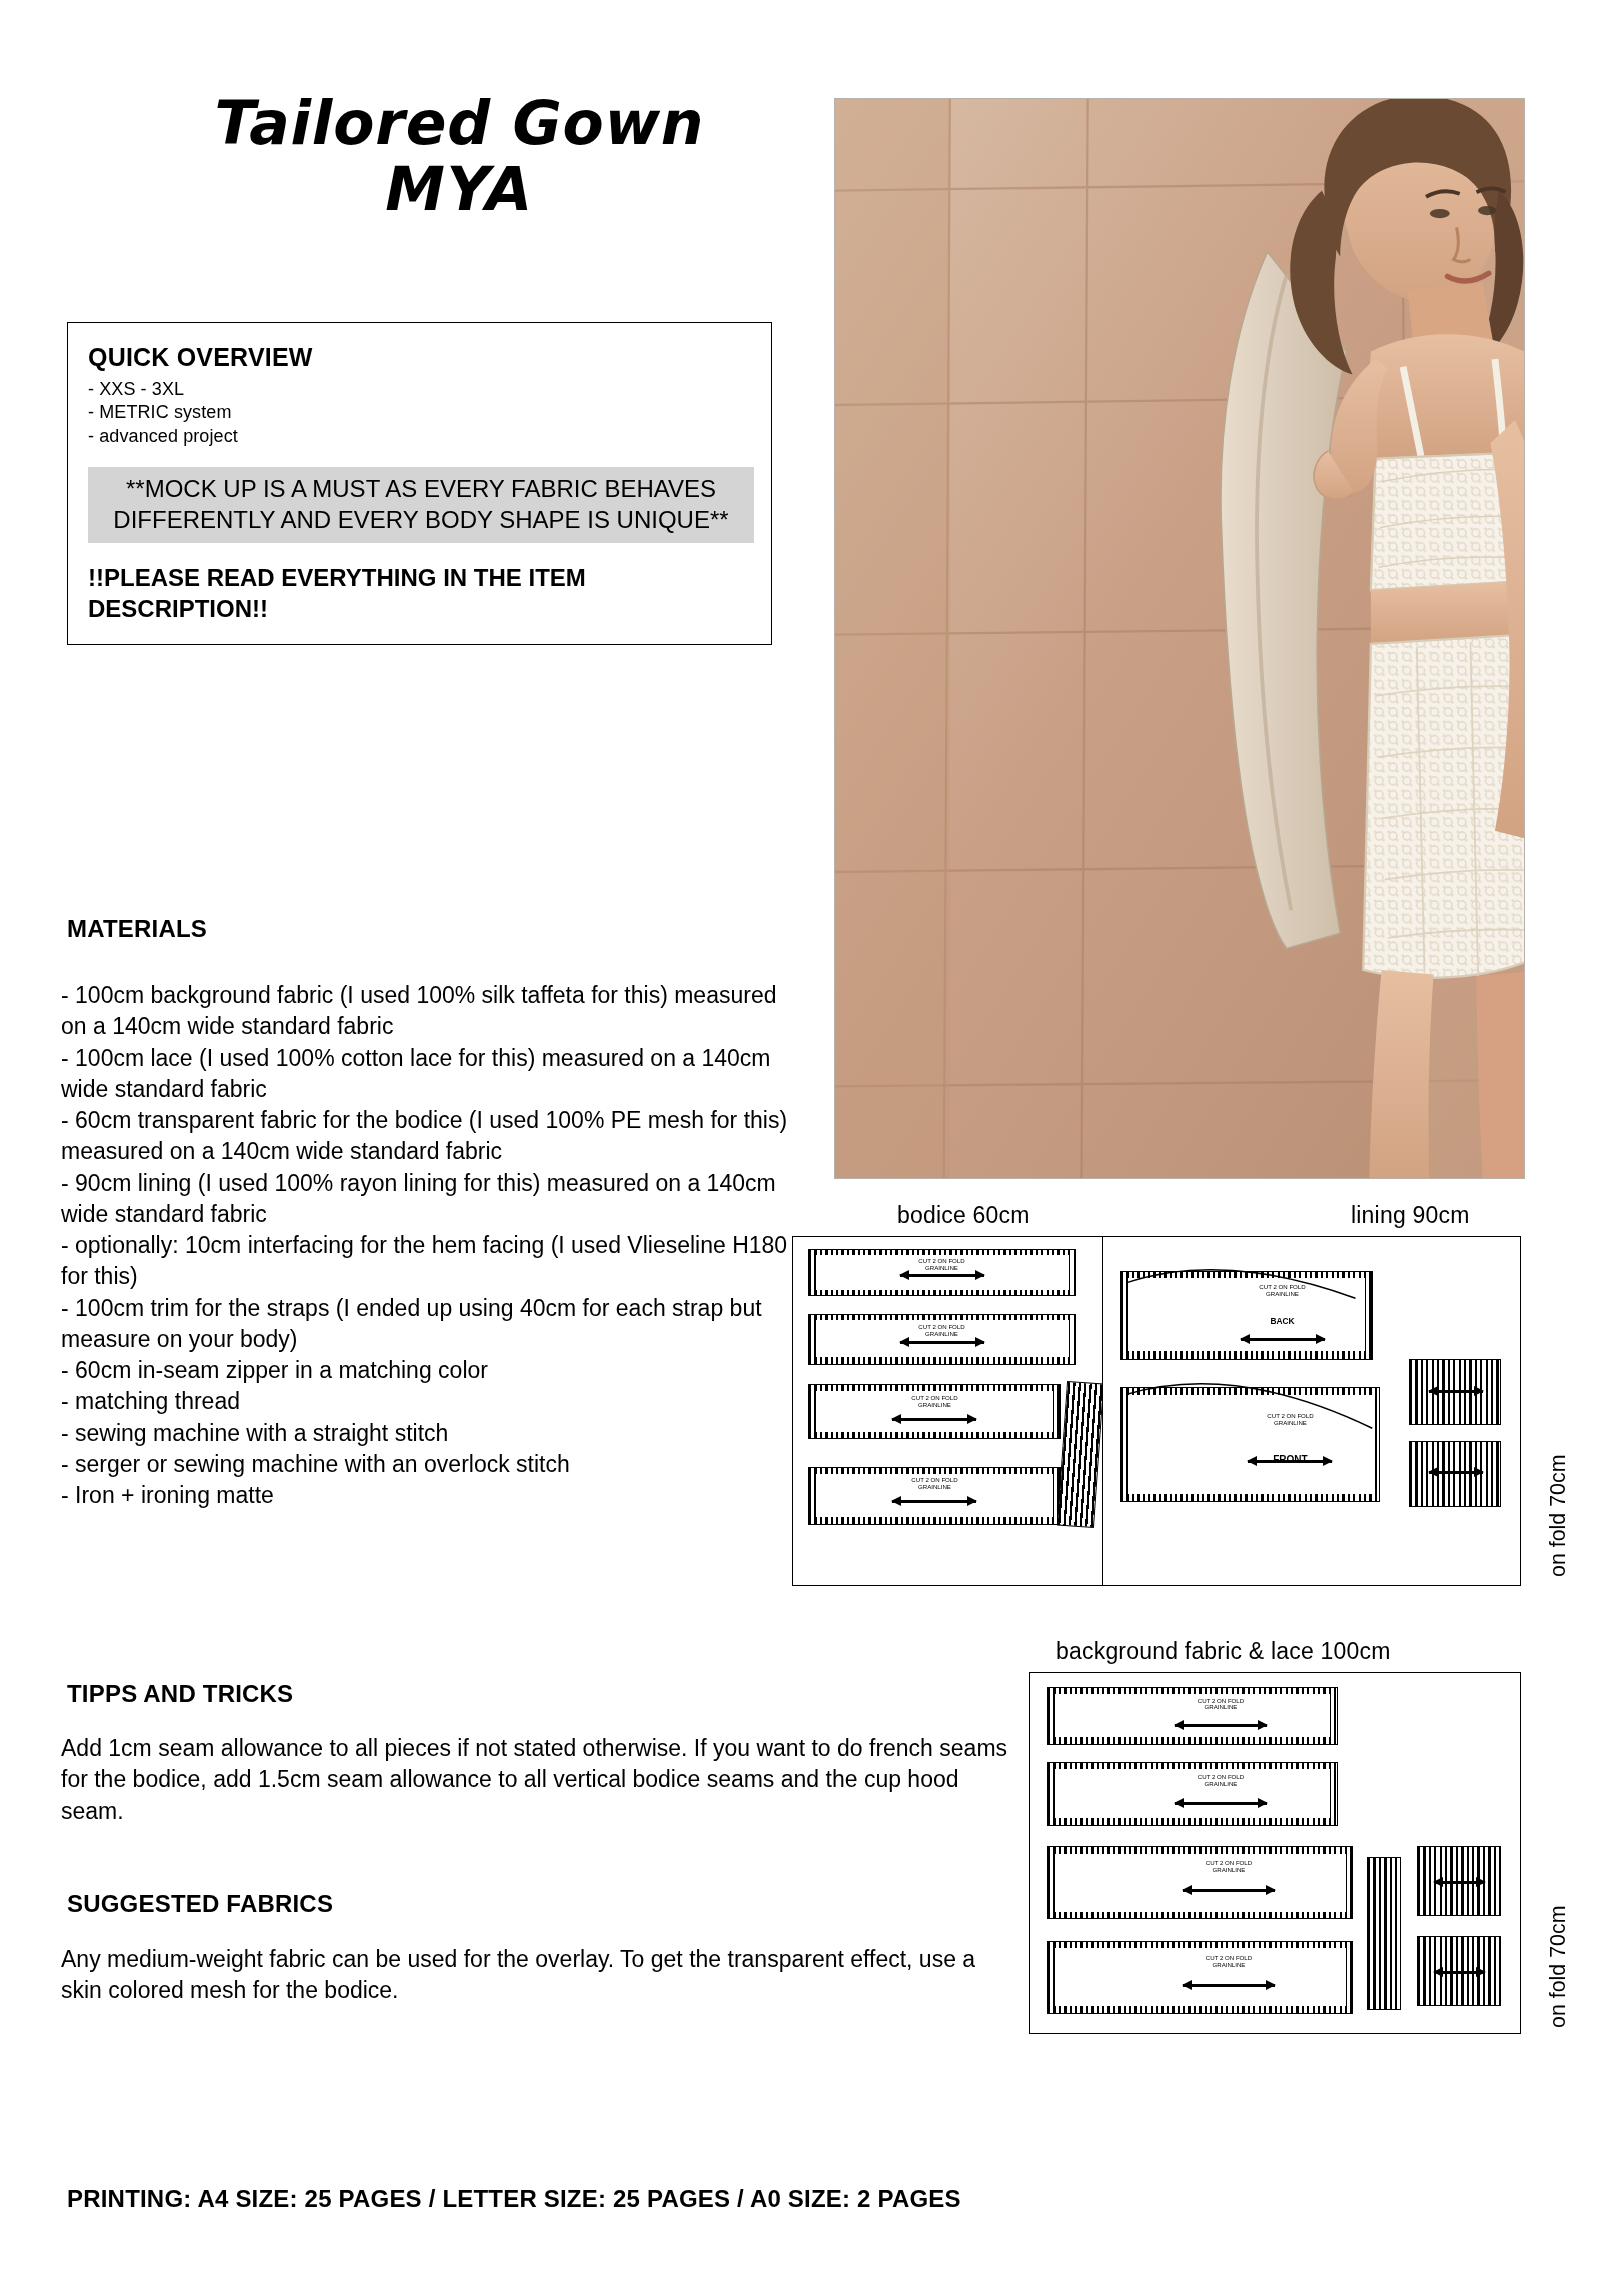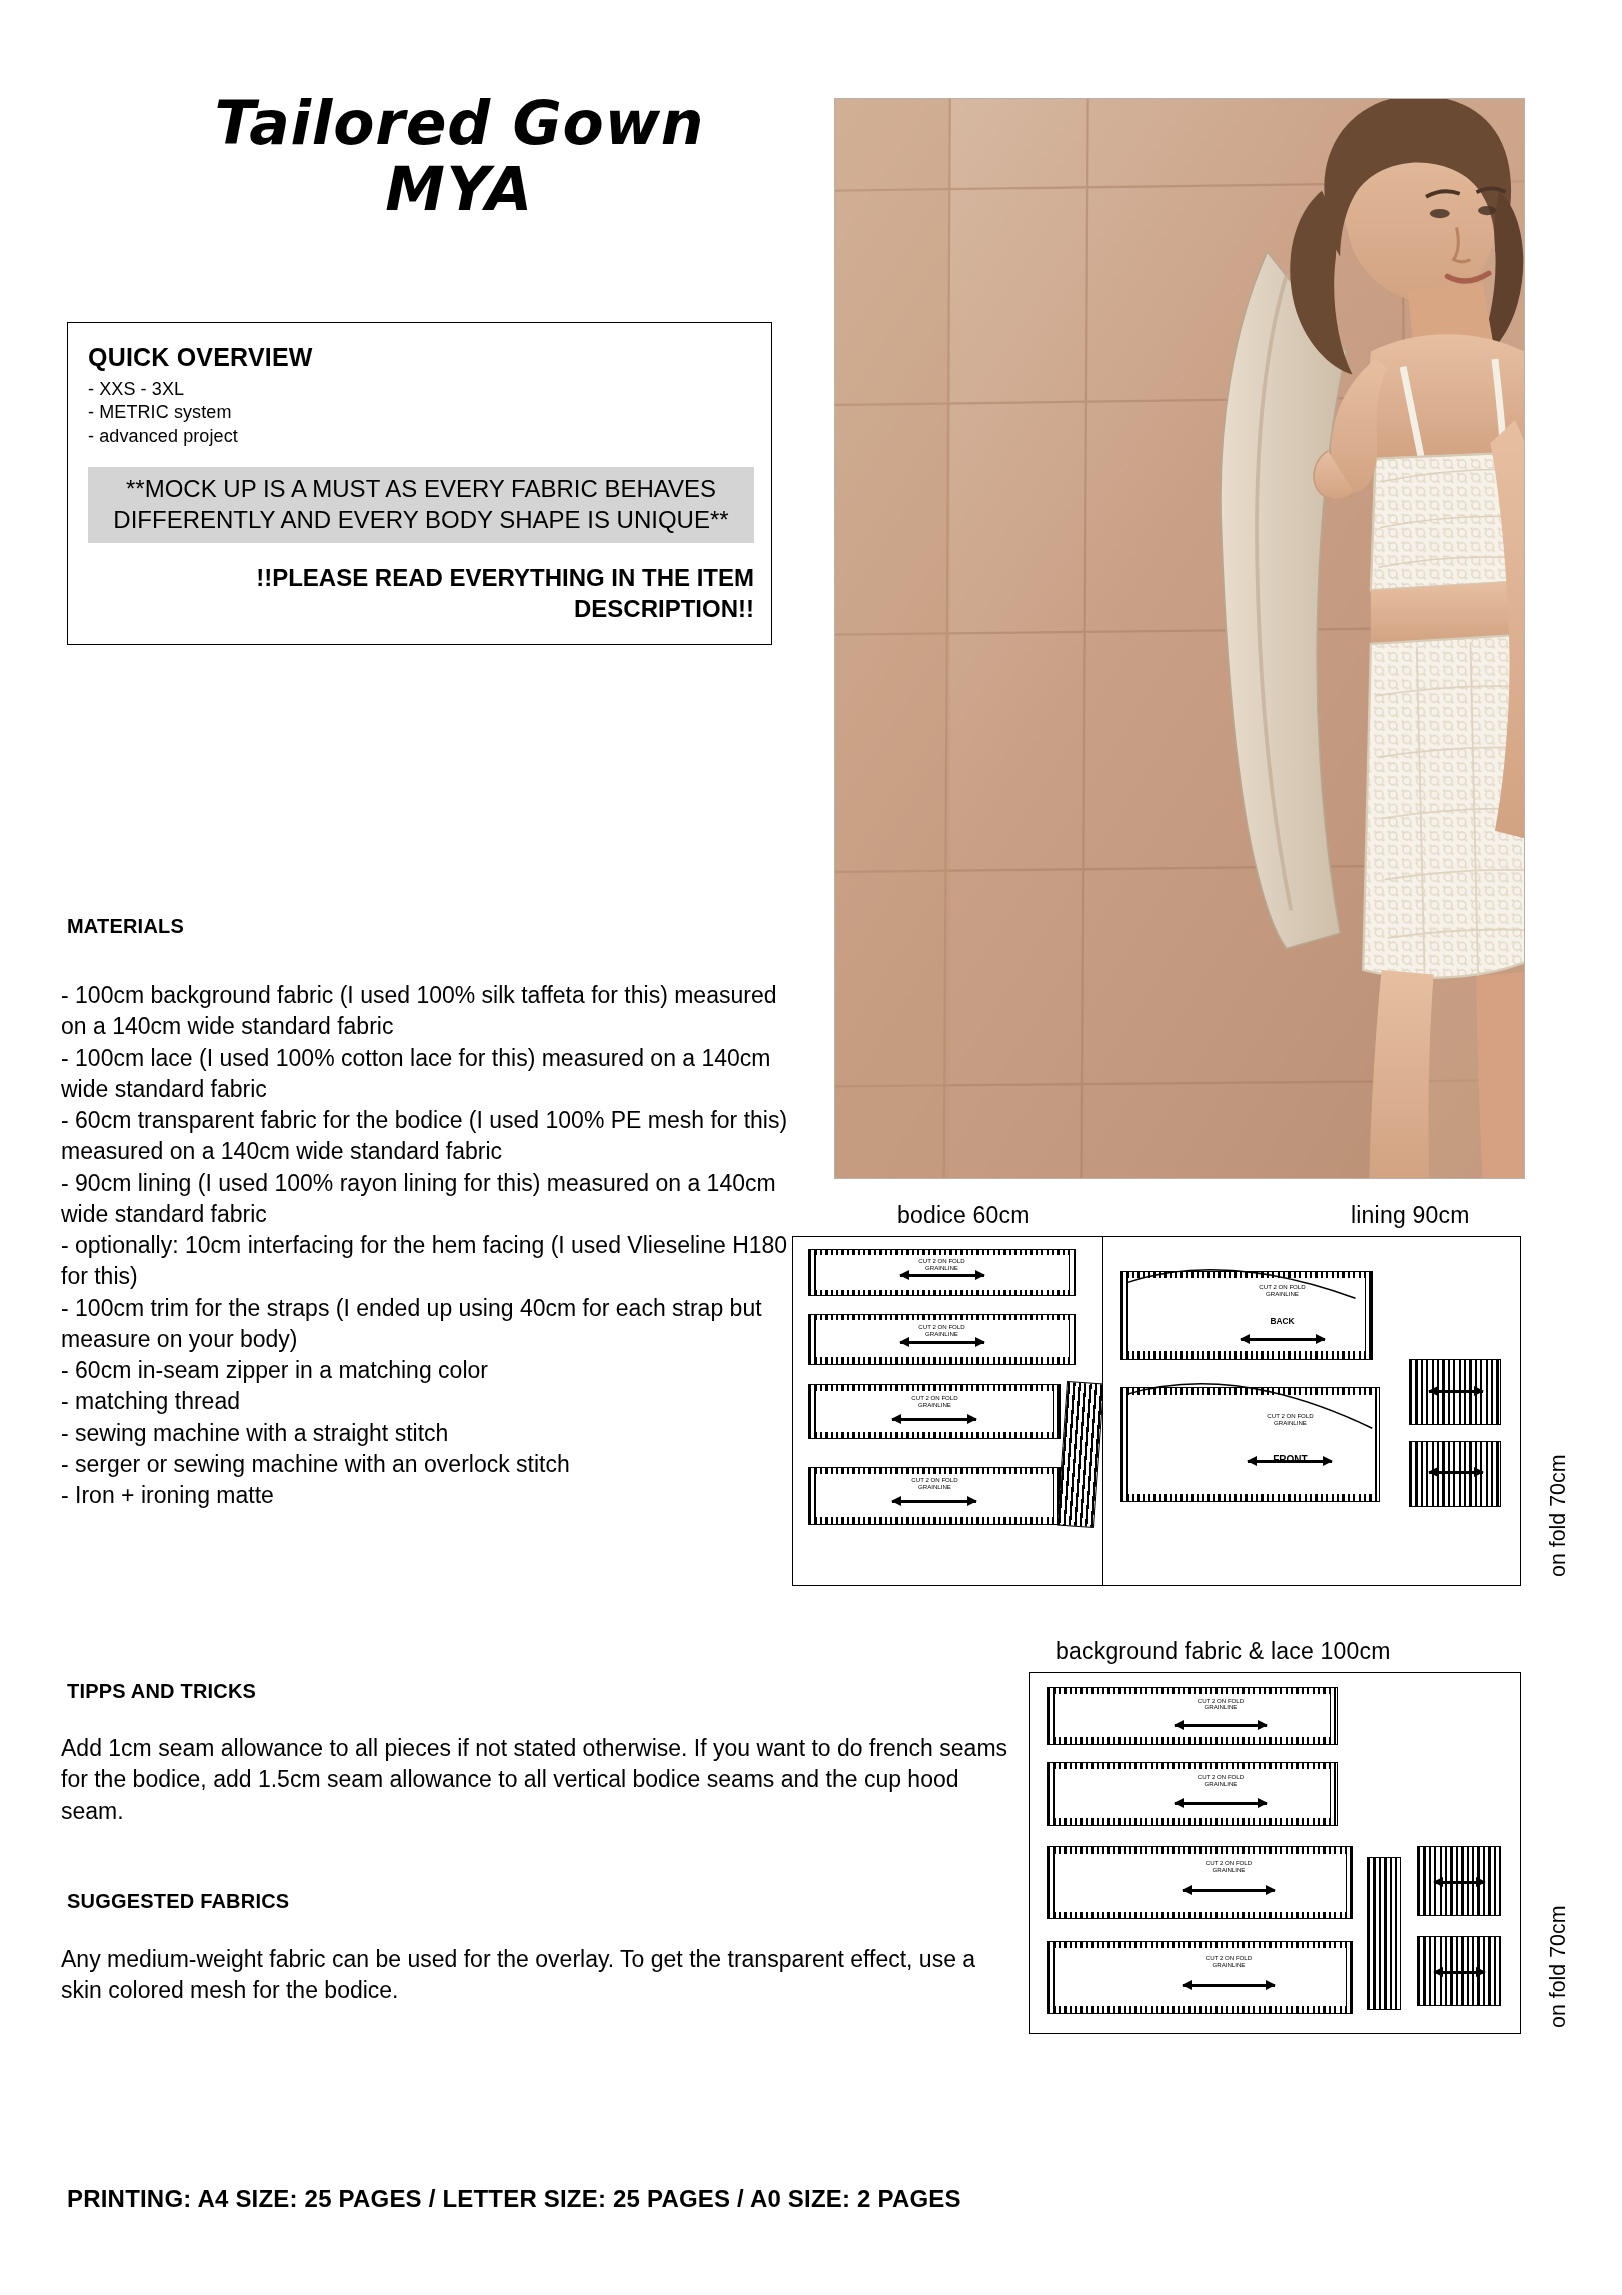--- a/index.html
+++ b/index.html
@@ -71,29 +71,29 @@
   .ov-highlight {
     margin-top: 18.4px;
     background: #d4d4d4;
     text-align: center;
     font-size: 24px;
     line-height: 1.30;
     padding: 6.1px 3.1px 7.7px 3.1px;
   }
   .ov-read {
     margin-top: 20px;
-    text-align: right;
+    text-align: left;
     font-size: 24px;
     font-weight: bold;
     line-height: 1.28;
   }
 
   
   .section-heading {
-    font-size: 20px;
+    font-size: 24px;
     font-weight: bold;
     letter-spacing: 0.2px;
   }
   .body-text {
     font-size: 23px;
     line-height: 1.36;
   }
   #materials-heading { position: absolute; left: 67px; top: 907px; }
   #materials-list {
     position: absolute; left: 61px; top: 972px; width: 735px;

